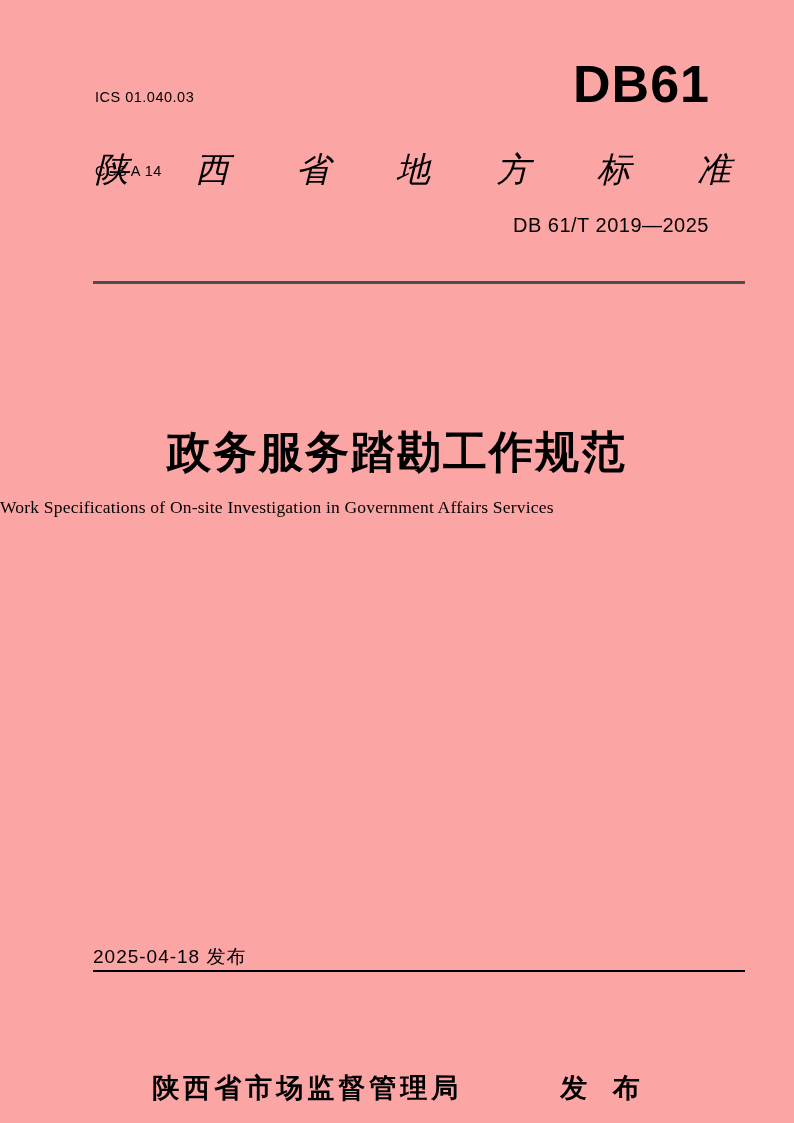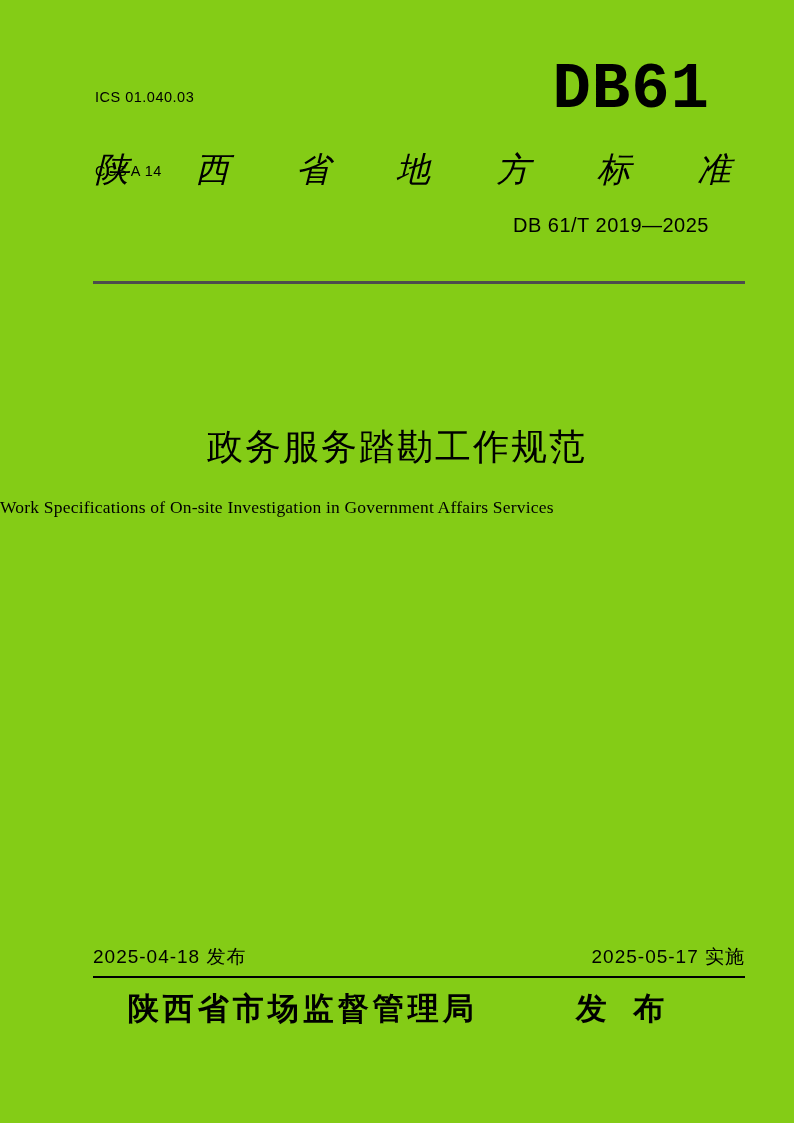--- a/index.html
+++ b/index.html
@@ -4,41 +4,41 @@
 <style>
   html, body {
     margin: 0;
     padding: 0;
     background: #ffffff;
   }
   .page {
     position: relative;
     width: 794px;
     height: 1123px;
-    background: #84cc16;
+    background: #fca5a5;
     overflow: hidden;
     font-family: "Liberation Sans", "DejaVu Sans", sans-serif;
     color: #000000;
   }
   .ics-block {
     position: absolute;
     left: 95px;
     top: 36px;
     font-size: 14.5px;
     line-height: 1.7;
     letter-spacing: 0.5px;
     white-space: pre;
   }
   .db-logo {
     position: absolute;
     top: 58px;
     right: 84px;
-    font-family: Liberation Mono, monospace;
+    font-family: Liberation Sans, sans-serif;
     font-weight: bold;
-    font-size: 64px;
+    font-size: 52px;
     line-height: 1;
     letter-spacing: 1px;
   }
   .standard-type {
     position: absolute;
     left: 95px;
     top: 148px;
     width: 636px;
     font-size: 34px;
     line-height: 1.25;
@@ -60,22 +60,22 @@
     width: 652px;
     height: 3px;
     background: #4d4d4d;
   }
   .title-cn {
     position: absolute;
     left: 0;
     top: 423px;
     width: 100%;
     text-align: center;
-    font-size: 36px;
-    font-weight: 400;
+    font-size: 44px;
+    font-weight: 700;
     letter-spacing: 2px;
   }
   .title-en {
     position: absolute;
     left: 0;
     top: 497px;
     width: 100%;
     text-align: left;
     font-family: "Liberation Serif", "DejaVu Serif", serif;
     font-size: 17.5px;
@@ -83,33 +83,32 @@
   }
   .dates-row {
     position: absolute;
     left: 93px;
     top: 944px;
     width: 652px;
     display: flex;
     justify-content: space-between;
     font-size: 19px;
     letter-spacing: 1px;
-    padding-bottom: 6px;
     border-bottom: 2px solid #000000;
   }
   .issuer-row {
     position: absolute;
     left: 0;
-    top: 988px;
+    top: 1070px;
     width: 100%;
     display: flex;
     justify-content: center;
     align-items: baseline;
     gap: 98px;
-    font-size: 31px;
+    font-size: 27px;
     font-weight: 700;
   }
   .issuer-name {
     letter-spacing: 4px;
   }
   .release-label {
     letter-spacing: 2px;
     word-spacing: 14px;
   }
 </style>
@@ -130,21 +129,20 @@
   <div class="standard-number">DB 61/T 2019—2025</div>
 
   <div class="header-rule"></div>
 
   <div class="title-cn">政务服务踏勘工作规范</div>
 
   <div class="title-en">Work Specifications of On-site Investigation in Government Affairs Services</div>
 
   <div class="dates-row">
     <span>2025-04-18 发布</span>
-    <span>2025-05-17 实施</span>
   </div>
 
   <div class="issuer-row">
     <span class="issuer-name">陕西省市场监督管理局</span>
     <span class="release-label">发 布</span>
   </div>
 
 </div>
 
 </body></html>

